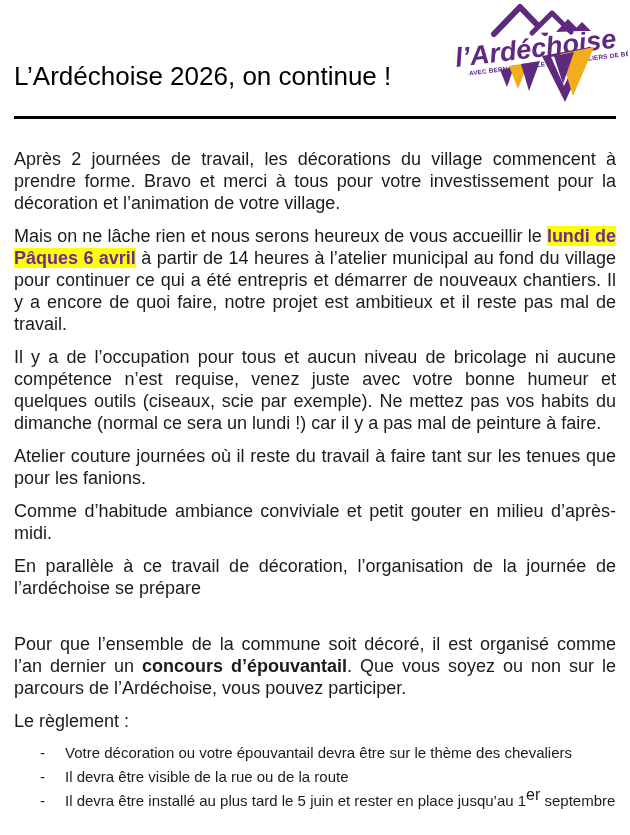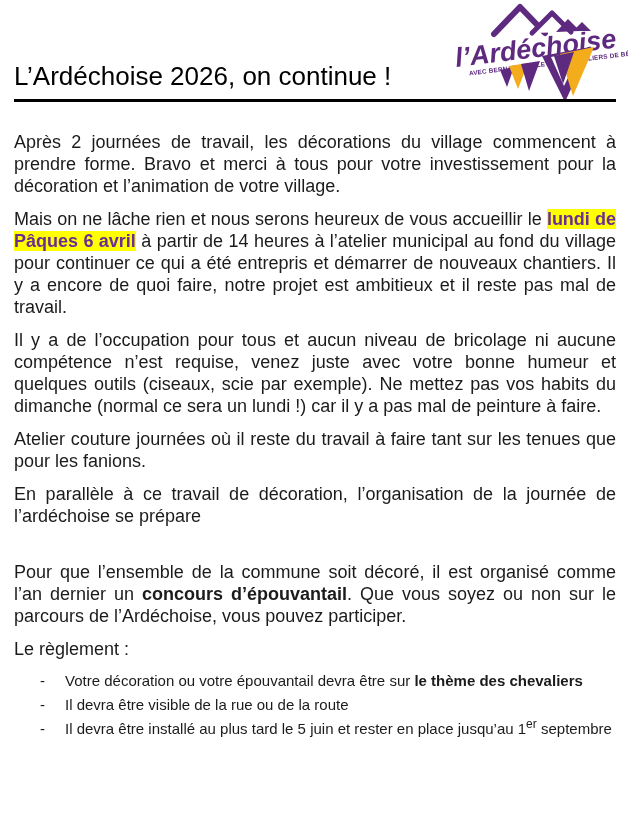--- a/index.html
+++ b/index.html
@@ -5,43 +5,43 @@
   html,body { margin:0; padding:0; background:#e8e8e8; }
   .page {
     width:630px; height:835px; position:relative; overflow:hidden;
     background:#ffffff; margin:0 auto;
     font-family:"Liberation Sans", sans-serif;
   }
   .content { position:absolute; left:14px; right:14px; top:0; }
 
   .title {
     font-size:26px; font-weight:400; color:#000;
-    margin:62px 0 0 0; padding-bottom:7px;
+    margin:62px 0 0 0; padding-bottom:24px;
     border-bottom:3px solid #000; line-height:1.15;
   }
 
   .body-p {
     font-size:18px; line-height:22px; color:#1b1b1b;
     text-align:justify; margin:11px 0 0 0;
   }
   .mt-lg   { margin-top:29px; }
   .gap-before { margin-top:34px; }
   .bold    { font-weight:bold; }
   .hl {
     background:var(--highlight_bg,#FFFF00);
     color:var(--highlight_text,#7030A0);
     font-weight:bold;
   }
   .u { }
 
   .rules { list-style:none; margin:10px 0 0 0; padding:0 0 0 26px; }
   .rules li { display:flex; font-size:15px; line-height:22px; margin-top:2px; color:#1b1b1b; }
   .li-marker { width:25px; flex:0 0 25px; }
-  .li-text b { font-weight:bold; }
-  sup { font-size:12px; line-height:0; vertical-align:super; }
+  .li-text b { font-weight:normal; }
+  sup { font-size:16px; line-height:0; vertical-align:super; }
 
   .logo { position:absolute; top:0; right:2px; width:180px; height:102px; }
   .logo svg { width:100%; height:100%; display:block; }
   .logo-name {
     font-family:"Liberation Sans", sans-serif;
     font-style:italic; font-weight:bold; font-size:27px;
   }
   .logo-tagline {
     font-family:"Liberation Sans", sans-serif;
     font-weight:bold; font-size:6.4px; letter-spacing:0.2px;
@@ -79,20 +79,21 @@
     <h1 class="title">L’Ardéchoise 2026, on continue !</h1>
 
     <p class="body-p mt-lg">Après 2 journées de travail, les décorations du village commencent à prendre forme. Bravo et merci à tous pour votre investissement pour la décoration et l’animation de votre village.</p>
 
     <p class="body-p"><span>Mais on ne lâche rien et nous serons heureux de vous accueillir le </span><span class="hl">lundi de Pâques 6 avril</span><span> à partir de 14 heures à l’atelier municipal au fond du village pour continuer ce qui a été entrepris et démarrer de nouveaux chantiers. Il y a encore de quoi faire, notre projet est ambitieux et il reste pas mal de travail.</span></p>
 
     <p class="body-p">Il y a de l’occupation pour tous et aucun niveau de bricolage ni aucune compétence n’est requise, venez juste avec votre bonne humeur et quelques outils (ciseaux, scie par exemple). Ne mettez pas vos habits du dimanche (normal ce sera un lundi !) car il y a pas mal de peinture à faire.</p>
 
     <p class="body-p">Atelier couture journées où il reste du travail à faire tant sur les tenues que pour les fanions.</p>
 
+    <p class="body-p">Comme d’habitude ambiance conviviale et petit gouter en milieu d’après-midi.</p>
 
 
     <p class="body-p">En parallèle à ce travail de décoration, l’organisation de la journée de l’ardéchoise se prépare</p>
 
     <p class="body-p gap-before"><span>Pour que l’ensemble de la commune soit décoré, il est organisé comme l’an dernier un </span><b>concours d’épouvantail</b><span>. Que vous soyez ou non sur le parcours de l’Ardéchoise, vous pouvez participer.</span></p>
 
     <p class="body-p"><span class="u">Le règlement :</span></p>
 
     <ul class="rules">
       <li>

